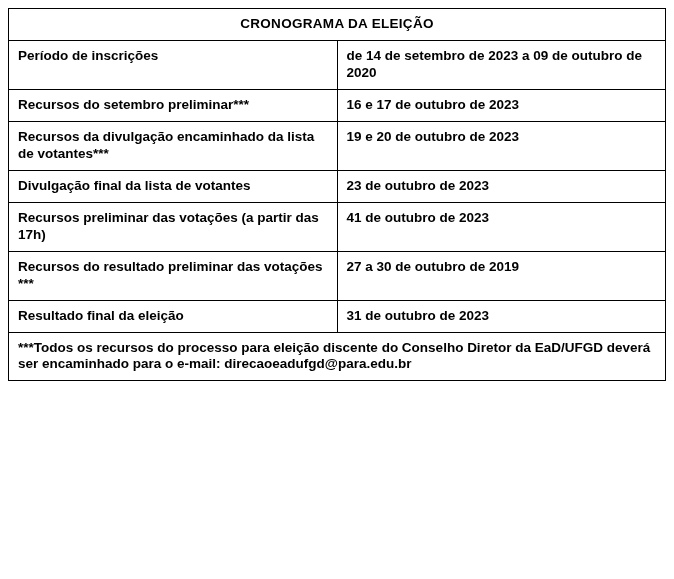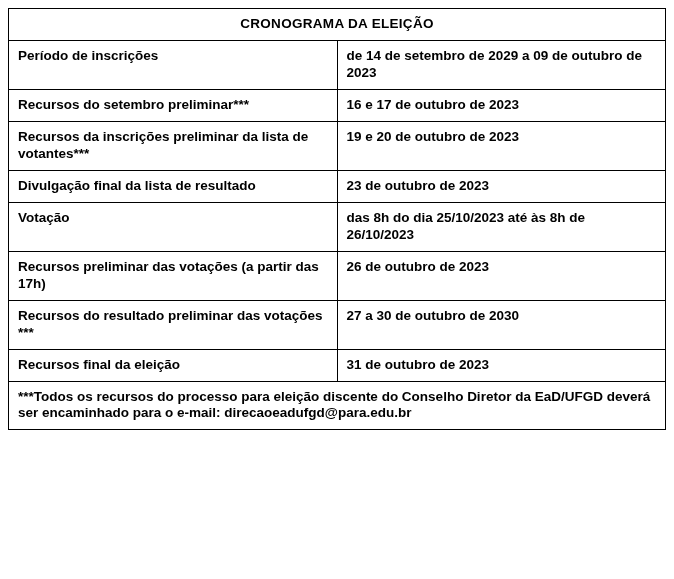--- a/index.html
+++ b/index.html
@@ -71,48 +71,44 @@
 
 <div class="page">
   <div class="table-wrap">
     <table class="cronograma">
       <tbody>
         <tr>
           <td class="title-cell" colspan="2">CRONOGRAMA DA ELEIÇÃO</td>
         </tr>
         <tr class="row-tall">
           <td class="label-cell">Período de inscrições</td>
-          <td class="value-cell">de 14 de setembro de 2029 a 09 de outubro de 2023</td>
+          <td class="value-cell">de 14 de setembro de 2023 a 09 de outubro de 2020</td>
         </tr>
         <tr>
           <td class="label-cell">Recursos do setembro preliminar***</td>
           <td class="value-cell">16 e 17 de outubro de 2023</td>
         </tr>
         <tr class="row-tall">
-          <td class="label-cell">Recursos da inscrições preliminar da lista de votantes***</td>
+          <td class="label-cell">Recursos da divulgação encaminhado da lista de votantes***</td>
           <td class="value-cell">19 e 20 de outubro de 2023</td>
         </tr>
         <tr>
-          <td class="label-cell">Divulgação final da lista de resultado</td>
+          <td class="label-cell">Divulgação final da lista de votantes</td>
           <td class="value-cell">23 de outubro de 2023</td>
         </tr>
         <tr class="row-tall">
-          <td class="label-cell">Votação</td>
-          <td class="value-cell">das 8h do dia 25/10/2023 até às 8h de 26/10/2023</td>
-        </tr>
-        <tr class="row-tall">
           <td class="label-cell">Recursos preliminar das votações (a partir das 17h)</td>
-          <td class="value-cell">26 de outubro de 2023</td>
+          <td class="value-cell">41 de outubro de 2023</td>
         </tr>
         <tr class="row-tall">
           <td class="label-cell">Recursos do resultado preliminar das votações ***</td>
-          <td class="value-cell">27 a 30 de outubro de 2030</td>
+          <td class="value-cell">27 a 30 de outubro de 2019</td>
         </tr>
         <tr>
-          <td class="label-cell">Recursos final da eleição</td>
+          <td class="label-cell">Resultado final da eleição</td>
           <td class="value-cell">31 de outubro de 2023</td>
         </tr>
         <tr>
           <td class="note-cell" colspan="2">***Todos os recursos do processo para eleição discente do Conselho Diretor da EaD/UFGD deverá ser encaminhado para o e-mail: direcaoeadufgd@para.edu.br</td>
         </tr>
       </tbody>
     </table>
   </div>
 </div>
 

